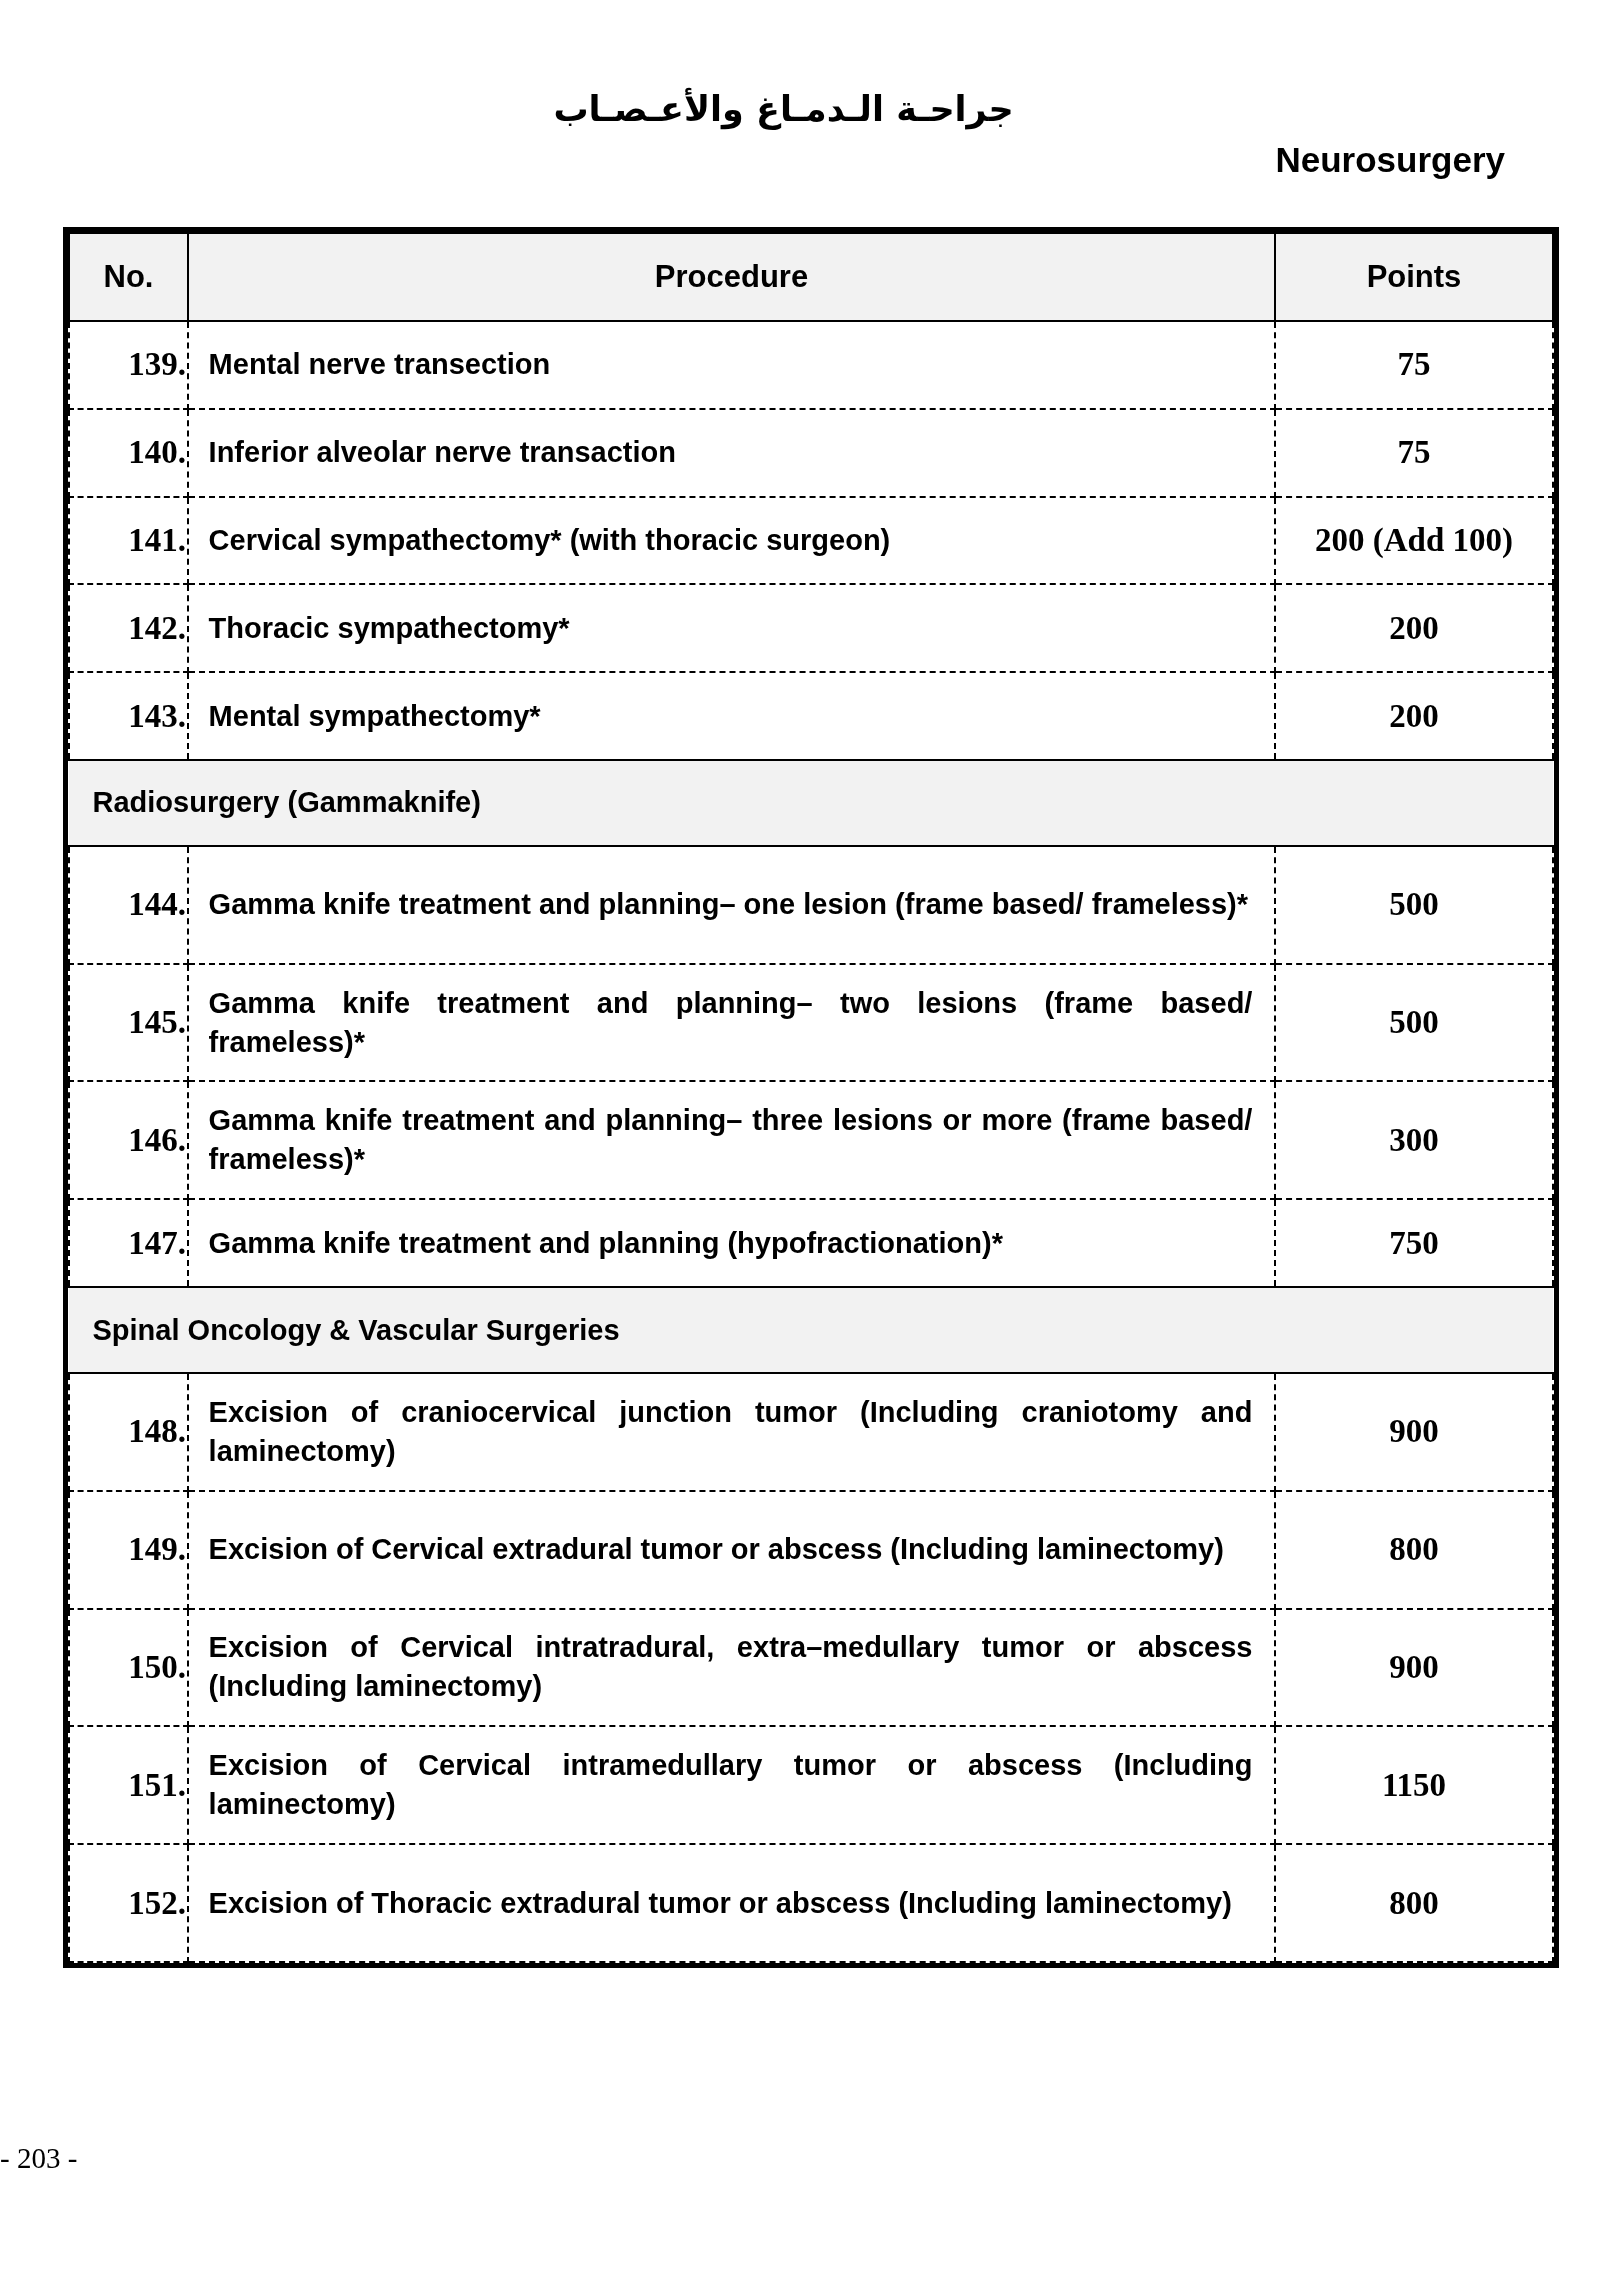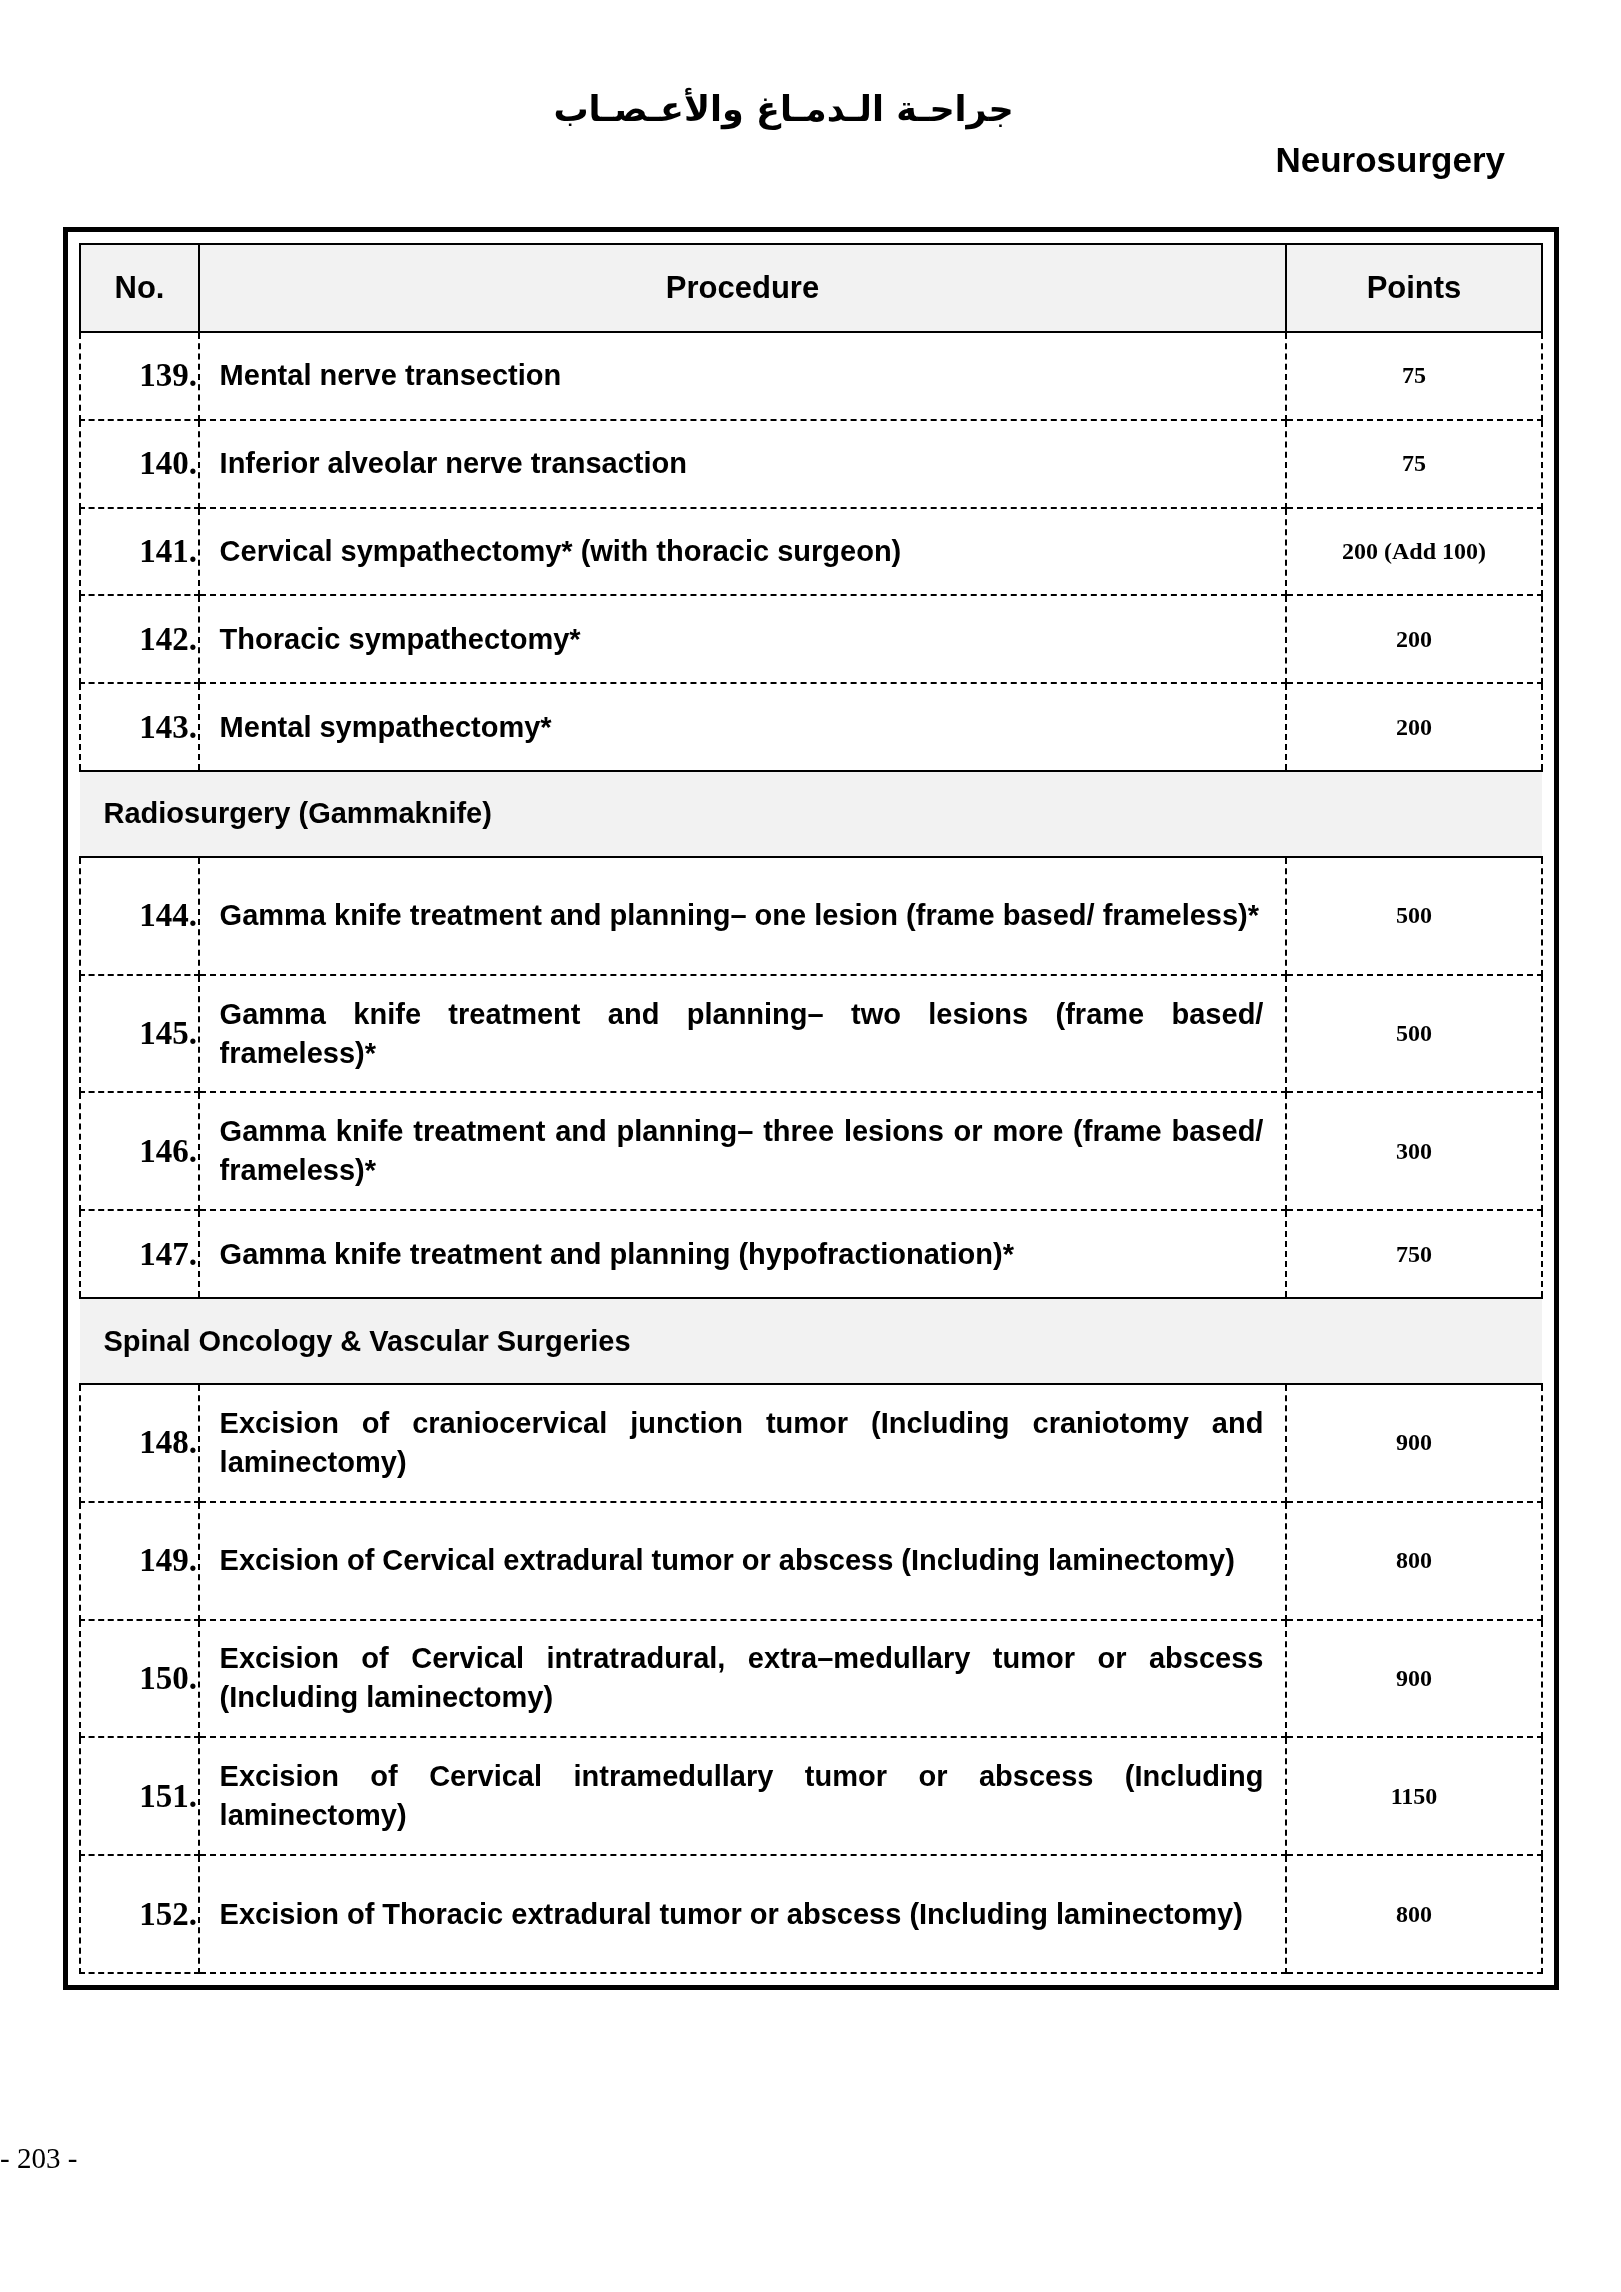--- a/index.html
+++ b/index.html
@@ -1,29 +1,29 @@
 <!DOCTYPE html>
 <html><head>
 <meta charset="utf-8">
 <style>
   html, body { margin: 0; padding: 0; background: #ffffff; }
   body { width: 1621px; height: 2293px; position: relative; font-family: "Liberation Sans", sans-serif; color: #000; }
   .title-ar { position: absolute; top: 86px; left: 0; width: 1621px; text-align: center; font-family: "DejaVu Sans", sans-serif; font-weight: bold; font-size: 35px; line-height: 47px; direction: rtl; padding-left: 31px; }
   .title-en { position: absolute; top: 137px; left: 0; width: 1505px; text-align: right; font-weight: bold; font-size: 35px; line-height: 45px; }
   .title-ar { width: 1505px; }
-  .table-wrap { position: absolute; top: 227px; left: 63px; width: 1496px; border: 5.9px solid #000; box-sizing: border-box; padding: 11px; }
+  .table-wrap { position: absolute; top: 227px; left: 63px; width: 1496px; border: 5.9px solid #000; box-sizing: border-box; padding: 0; }
   table { width: 100%; border-collapse: collapse; table-layout: fixed; }
   col.c-no { width: 119px; }
   col.c-proc { width: 1087px; }
   col.c-pts { width: auto; }
   th { background: #f2f2f2; font-weight: bold; font-size: 31px; height: 84px; border: 2px solid #000; border-bottom: 2.9px double #000; }
   td { border-left: 2px dashed #000; border-right: 2px dashed #000; border-top: 2px dashed #000; border-bottom: 2px dashed #000; vertical-align: middle; }
   td.no { text-align: right; font-family: "Liberation Serif", serif; font-weight: bold; font-size: 33px; }
   td.proc { font-weight: bold; font-size: 29px; line-height: 39px; padding: 5.9px 21.6px 5.9px 19.6px; text-align: justify; }
-  td.pts { text-align: center; font-family: "Liberation Serif", serif; font-weight: bold; font-size: 24px; }
+  td.pts { text-align: center; font-family: "Liberation Serif", serif; font-weight: bold; font-size: 33px; }
   tr.single td { height: 74px; }
   tr.double td { height: 104px; }
   tr.section td { background: #f2f2f2; height: 82px; font-weight: bold; font-size: 29px; padding-left: 23.5px; border: 2px solid #000; border-left: none; border-right: none; }
   .page-num { position: absolute; top: 2142px; left: 0; width: 1505px; text-align: left; font-family: "Liberation Serif", serif; font-size: 29px; }
 </style>
 </head>
 <body>
 
 <div class="title-ar">جراحـة الـدمـاغ والأعـصـاب</div>
 <div class="title-en">Neurosurgery</div>

